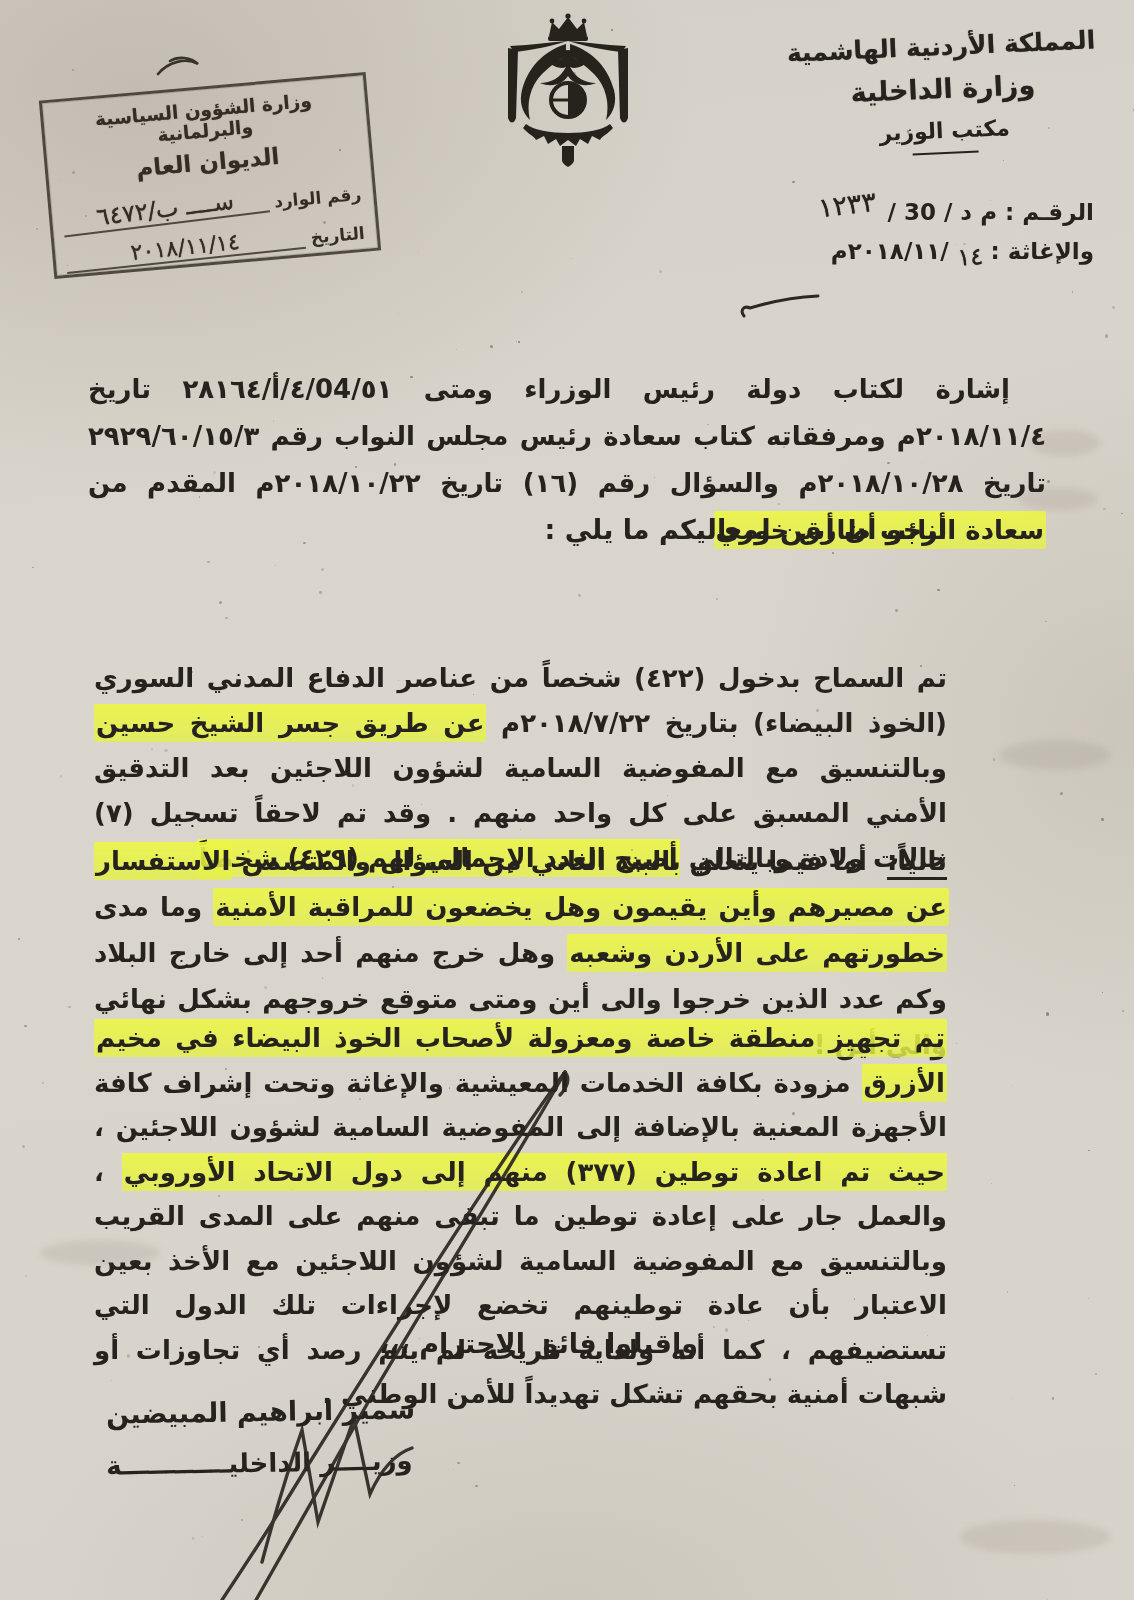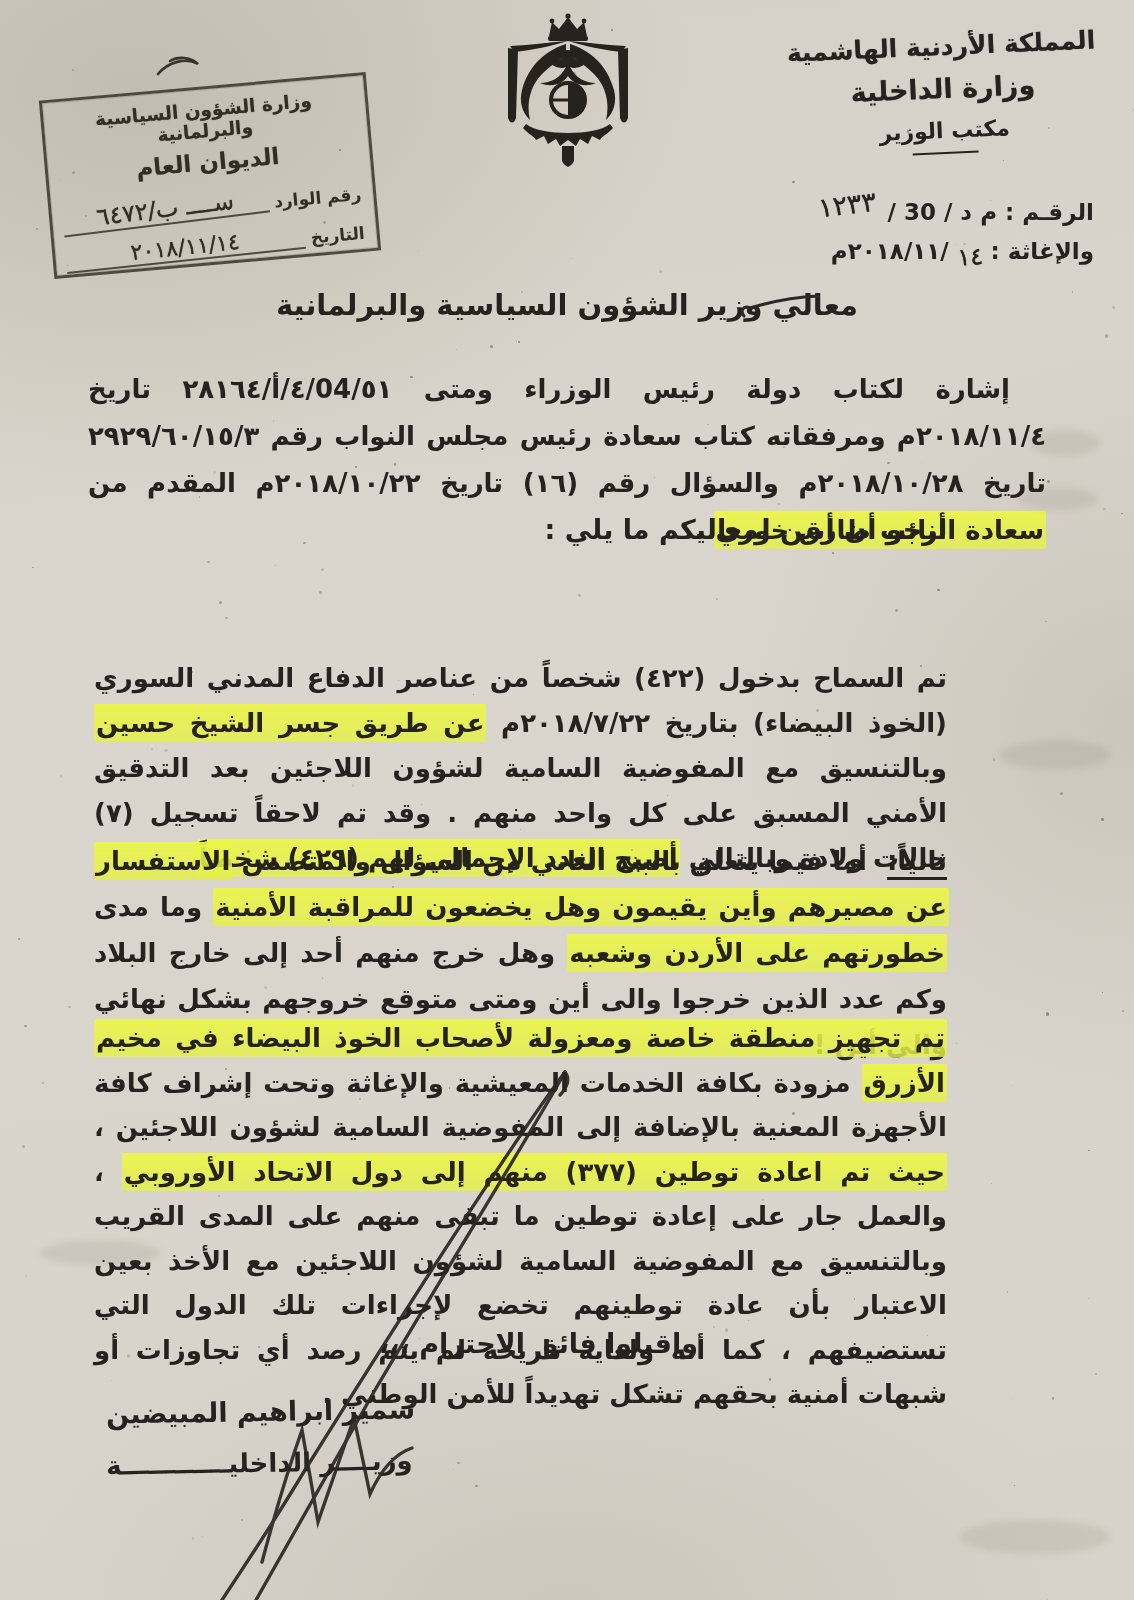--- a/index.html
+++ b/index.html
@@ -131,21 +131,20 @@
       <span class="hw hwnum">١٢٣٣</span>
     </div>
     <div class="ndrow">
       <span>والإغاثة :</span>
       <span class="hw hwday">١٤</span>
       <span>/١١/</span>
       <span>٢٠١٨م</span>
     </div>
   </div>
 
-  <div class="abs title">معالي وزير الشؤون السياسية والبرلمانية</div>
   <svg class="abs" style="left:736px; top:292px;" width="86" height="30" viewBox="0 0 86 30">
     <path d="M8,24 C4,19 7,13 14,16 C34,10 60,5 82,4" fill="none" stroke="#2c2823" stroke-width="3" stroke-linecap="round"></path>
   </svg>
 
   <div class="abs para p-ref"><span>إشارة لكتاب دولة رئيس الوزراء ومتى </span><bdo dir="ltr">٢٨١٦٤/أ/٤/04/٥١</bdo><span> تاريخ ٢٠١٨/١١/٤م ومرفقاته كتاب سعادة رئيس مجلس النواب رقم ٢٩٢٩/٦٠/١٥/٣ تاريخ ٢٠١٨/١٠/٢٨م والسؤال رقم (١٦) تاريخ ٢٠١٨/١٠/٢٢م المقدم من </span><span class="hl">سعادة النائب طارق خوري</span><span> .</span></div>
   <div class="abs greeting">أرجو أن أبين لمعاليكم ما يلي :</div>
   <div class="abs para p-entry"><span>تم السماح بدخول (٤٢٢) شخصاً من عناصر الدفاع المدني السوري (الخوذ البيضاء) بتاريخ ٢٠١٨/٧/٢٢م </span><span class="hl">عن طريق جسر الشيخ حسين</span><span> وبالتنسيق مع المفوضية السامية لشؤون اللاجئين بعد التدقيق الأمني المسبق على كل واحد منهم . وقد تم لاحقاً تسجيل (٧) حالات ولادة وبالتالي </span><span class="hl">أصبح العدد الإجمالي لهم (٤٢٩) شخصاً</span><span> .</span></div>
   <div class="abs para sec2"><span class="sec-label">ثانياً:</span><span>أما فيما يتعلق بالبند الثاني من السؤال والمتضمن </span><span class="hl">الاستفسار عن مصيرهم وأين يقيمون وهل يخضعون للمراقبة الأمنية</span><span> وما مدى </span><span class="hl">خطورتهم على الأردن وشعبه</span><span> وهل خرج منهم أحد إلى خارج البلاد وكم عدد الذين خرجوا والى أين ومتى متوقع خروجهم بشكل نهائي والى أين !</span></div>
   <div class="abs para p-camp"><span class="hl">تم تجهيز منطقة خاصة ومعزولة لأصحاب الخوذ البيضاء في مخيم الأزرق</span><span> مزودة بكافة الخدمات المعيشية والإغاثة وتحت إشراف كافة الأجهزة المعنية بالإضافة إلى المفوضية السامية لشؤون اللاجئين ، </span><span class="hl">حيث تم اعادة توطين (٣٧٧) منهم إلى دول الاتحاد الأوروبي</span><span> ، والعمل جار على إعادة توطين ما تبقى منهم على المدى القريب وبالتنسيق مع المفوضية السامية لشؤون اللاجئين مع الأخذ بعين الاعتبار بأن عادة توطينهم تخضع لإجراءات تلك الدول التي تستضيفهم ، كما أنه ولغاية تاريخه لم يتم رصد أي تجاوزات أو شبهات أمنية بحقهم تشكل تهديداً للأمن الوطني .</span></div>
 

